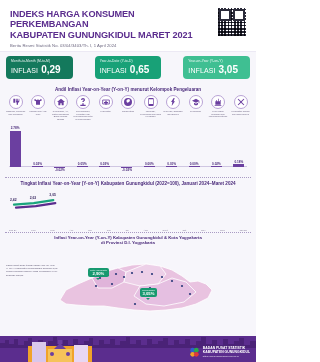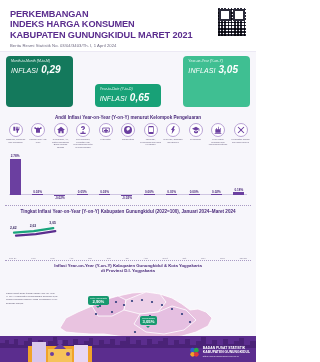--- a/index.html
+++ b/index.html
@@ -52,31 +52,30 @@
   }
   .qr::before { left:1px; top:1px; }
   .qr::after { right:1px; top:1px; }
 
   
   .stats {
     display: flex;
     gap: 22px;
     padding: 4px 6px 5px 6px;
     background: #f7f6fb;
-    font-style: italic;
   }
   .stat {
     flex: 1;
     border-radius: 4px;
     padding: 3px 5px 4px 5px;
     color: #ffffff;
     position: relative;
   }
   .stat-1 { background: #14795c; }
-  .stat-2 { background: #18a177; margin-top: 28px; }
+  .stat-2 { background: #18a177; }
   .stat-3 { background: #3fbf92; }
   .stat-lbl {
     font-size: 3.3px;
     opacity: 0.92;
     letter-spacing: 0.1px;
     margin-bottom: 1px;
   }
   .stat-row { display: flex; align-items: baseline; gap: 3px; }
   .stat-word { font-size: 7px; letter-spacing: 0.1px; }
   .stat-val { font-size: 10px; font-weight: bold; }
@@ -268,22 +267,22 @@
     width: 64px; height: 22px;
   }
 </style>
 </head>
 <body>
 
 <div class="page">
 
   <div class="header">
     <div class="hdr-title">
+      <div>INDEKS HARGA KONSUMEN</div>
       <div>PERKEMBANGAN</div>
-      <div>INDEKS HARGA KONSUMEN</div>
       <div>KABUPATEN GUNUNGKIDUL MARET 2021</div>
     </div>
     <div class="hdr-sub">Berita Resmi Statistik No. 03/04/3403/Th. I, 1 April 2024</div>
     <div class="qr"></div>
   </div>
 
   <div class="stats">
     <div class="stat stat-1">
       <div class="stat-lbl">Month-to-Month (M-to-M)</div>
       <div class="stat-row">

